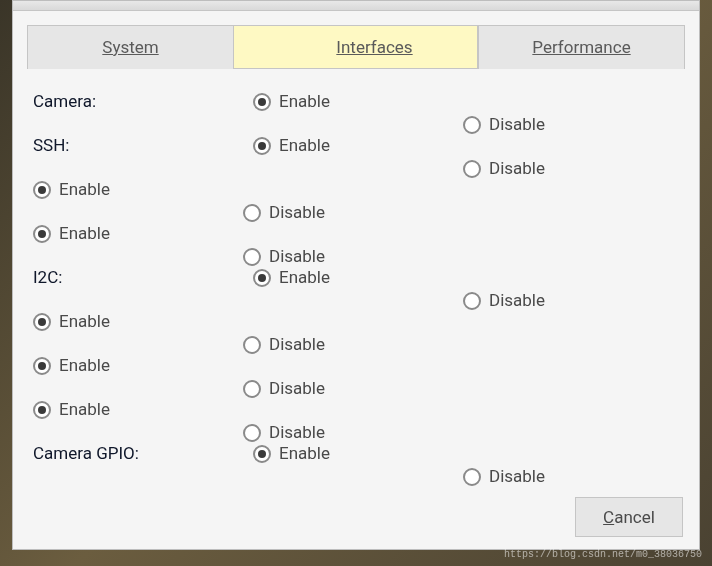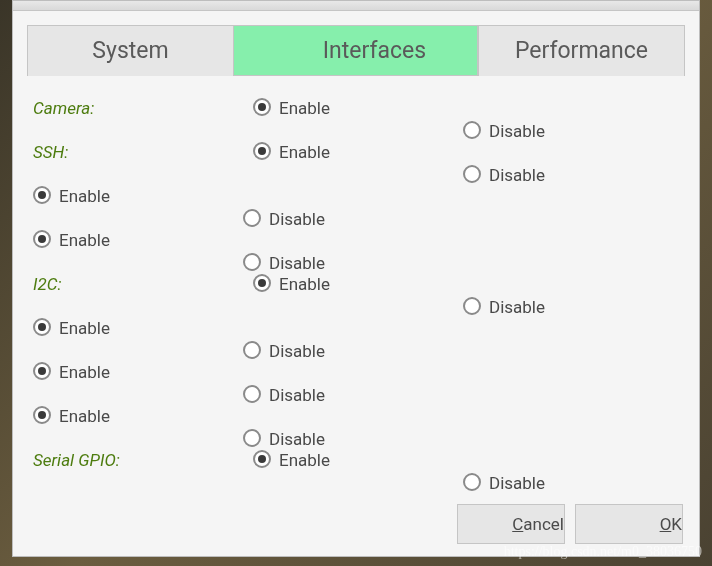--- a/index.html
+++ b/index.html
@@ -42,55 +42,55 @@
     }
     .tab {
       flex: 1;
       text-align: center;
       padding: 11px 6px;
       background: #e6e6e6;
       border: 1px solid #c5c5c5;
       border-bottom: none;
       color: #5a5a5a;
       cursor: pointer;
-      font-size: 23px;
+      font-size: 17px;
       margin-bottom: -1px;
+      text-decoration: underline;
     }
     .tab:not(:last-child) {
       border-right: none;
     }
     .tab.active {
-      background: #86efac;
+      background: #fef9c3;
       border: 1px dotted #aaa;
       outline: 1px solid #c5c5c5;
       outline-offset: -1px;
       position: relative;
       z-index: 1;
       padding-left: 44px;
     }
     .tab-body {
       padding: 10px 6px 6px 6px;
     }
     .row {
       display: flex;
       align-items: center;
       height: 44px;
     }
     .row-label {
       width: 220px;
-      color: #4d7c0f;
-      font-style: italic;
+      color: #0f172a;
     }
     .radio-group {
       display: flex;
       align-items: center;
     }
     .radio-option {
       display: flex;
-      align-items: flex-start;
+      align-items: flex-end;
       cursor: pointer;
       width: 210px;
     }
     .radio-option.disable-option {
       width: 170px;
       margin-top: 46px;
     }
     .radio {
       width: 18px;
       height: 18px;
@@ -120,32 +120,32 @@
       padding-right: 2px;
     }
     .btn {
       width: 108px;
       padding: 9px 0;
       background: #e6e6e6;
       border: 1px solid #c5c5c5;
       color: #4a4a4a;
       cursor: pointer;
       font-size: 17px;
-      text-align: right;
+      text-align: center;
     }
     .btn .underline {
       text-decoration: underline;
     }
     .watermark {
       position: absolute;
       bottom: 6px;
       right: 10px;
       color: rgba(255,255,255,0.55);
-      font-size: 14px;
-      font-family: Liberation Serif, serif;
+      font-size: 10px;
+      font-family: Liberation Mono, monospace;
     }
   </style>
 </head>
 <body>
 
 <div class="dialog">
   <div class="titlebar"></div>
   <div class="content">
     <div class="tabs" id="tabs">
         <div class="tab"><span>System</span></div>
@@ -246,33 +246,32 @@
               <span class="radio checked"></span>
               <span class="radio-label">Enable</span>
             </div>
             <div class="radio-option disable-option">
               <span class="radio"></span>
               <span class="radio-label">Disable</span>
             </div>
           </div>
         </div>
         <div class="row">
-          <div class="row-label">Serial GPIO:</div>
+          <div class="row-label">Camera GPIO:</div>
           <div class="radio-group">
             <div class="radio-option">
               <span class="radio checked"></span>
               <span class="radio-label">Enable</span>
             </div>
             <div class="radio-option disable-option">
               <span class="radio"></span>
               <span class="radio-label">Disable</span>
             </div>
           </div>
         </div>
       </div>
     <div class="button-bar">
       <div class="btn"><span class="underline">C</span><span>ancel</span></div>
-      <div class="btn"><span class="underline">O</span><span>K</span></div>
     </div>
   </div>
 </div>
 
 <div class="watermark">https://blog.csdn.net/m0_38036750</div>
 
 </body></html>

